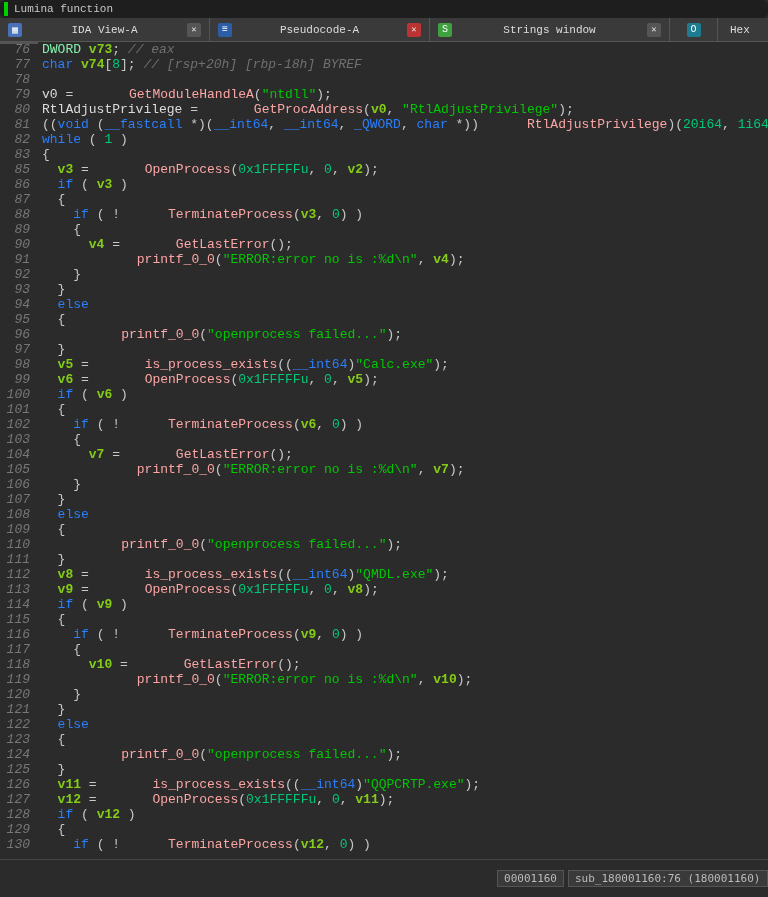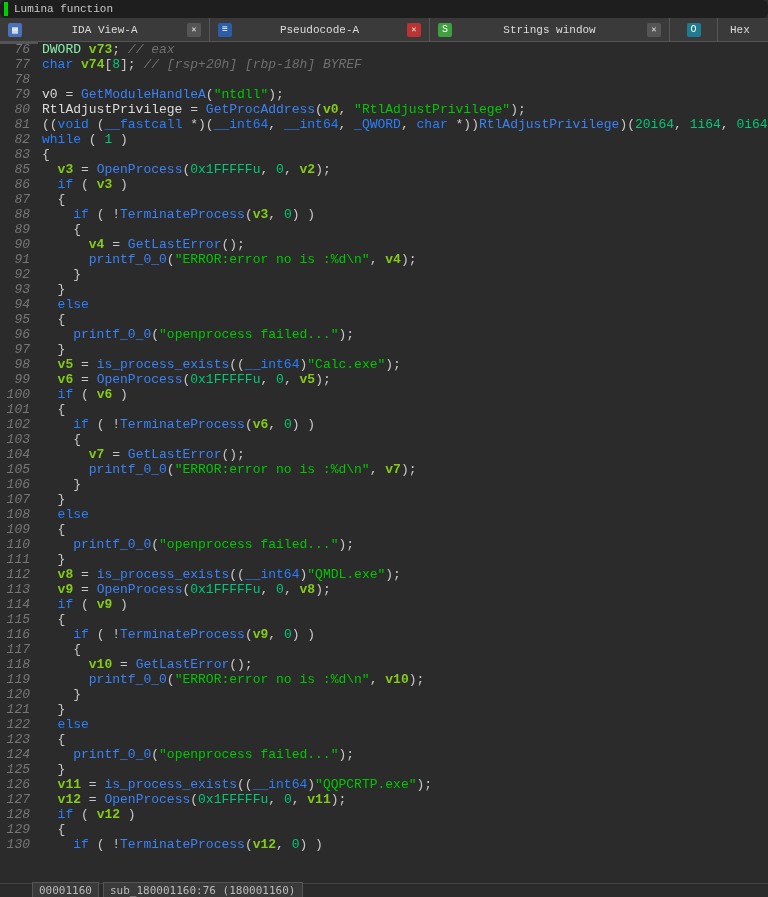--- a/index.html
+++ b/index.html
@@ -112,38 +112,39 @@
   .code {
     flex: 1;
     padding-left: 6px;
     color: #c8c8c8;
   }
   
   .kw   { color: #2a7fff; }   
   .type { color: #86efac; }   
   .var  { color: #dcdcdc; }
   .vorg { color: #84cc16; font-weight: bold; }   
-  .fn   { color: #3b82f6; }   
+  .fn   { color: #fca5a5; margin-left: 48px; }   
   .str  { color: #00c800; }   
   .num  { color: #00c878; }   
   .pu   { color: #c8c8c8; }   
   .cm   { color: #707070; font-style: italic; }
   .tcast{ color: #2a7fff; }
   .statusbar {
     position: absolute;
     bottom: 0;
     left: 0;
     right: 0;
-    height: 14px;
+    height: 38px;
     background: #2b2b2b;
     display: flex;
     align-items: center;
     font-size: 11px;
     color: #bbb;
     border-top: 1px solid #444;
+    justify-content: flex-end;
   }
   .status-field {
     background: #3a3a3a;
     border: 1px solid #555;
     padding: 1px 6px;
     margin-left: 4px;
     font-family: Consolas, monospace;
   }
 </style>
 </head>

